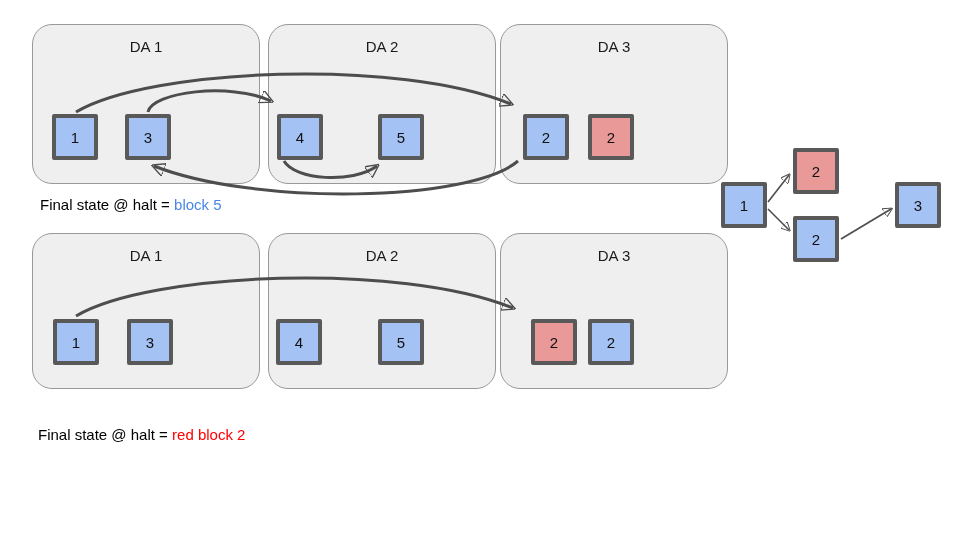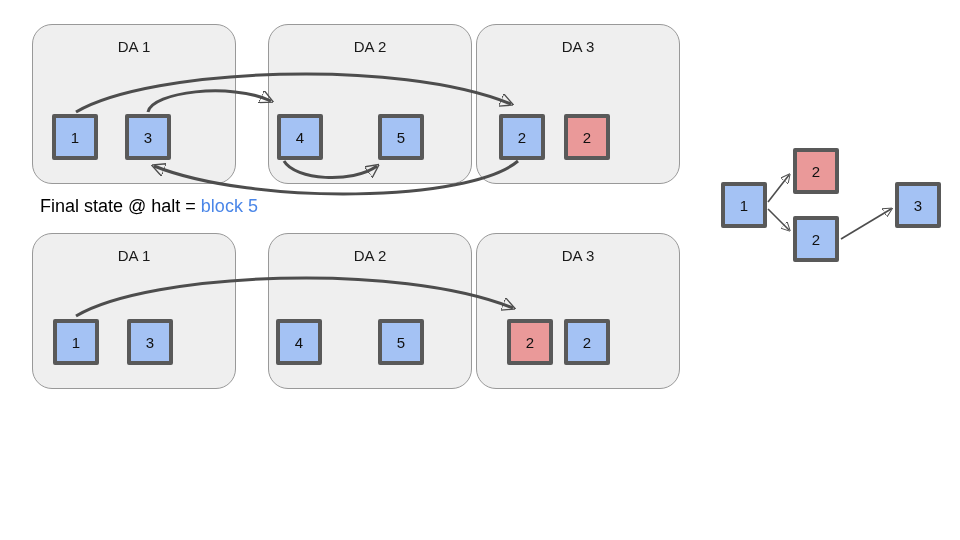--- a/index.html
+++ b/index.html
@@ -1,44 +1,44 @@
 <!DOCTYPE html>
 <html><head>
 <meta charset="utf-8">
 <style>
   html,body { margin:0; padding:0; background:#ffffff; }
   .stage {
     position:relative; width:960px; height:540px; background:#ffffff;
     font-family:"Liberation Sans", sans-serif; overflow:hidden;
   }
   .da {
-    position:absolute; width:204px; background:#efefef;
+    position:absolute; width:228px; background:#efefef;
     border:1px solid #999999; border-radius:20px; box-sizing:border-box;
   }
   .row1 { top:24px;  height:160px; }
   .row2 { top:233px; height:156px; }
   .da-x1 { left:32px; }
   .da-x2 { left:268px; }
-  .da-x3 { left:476px; }
+  .da-x3 { left:500px; }
   .da-label {
     position:absolute; top:13px; left:0; right:0; text-align:center;
     font-size:15px; color:#1a1a1a;
   }
   .block {
     position:absolute; width:46px; height:46px; box-sizing:border-box;
     border:4px solid #595959; border-radius:2px;
     display:flex; align-items:center; justify-content:center;
     font-size:15px; color:#111111;
   }
   .block--blue { background:#a4c2f4; }
   .block--red  { background:#ea9999; }
   .by { top:89px; }   
   .by2 { top:85px; }  
   .caption {
-    position:absolute; font-size:18px; color:#000000; white-space:nowrap;
+    position:absolute; font-size:15px; color:#000000; white-space:nowrap;
   }
   .caption--1 { left:40px; top:196px; }
   .caption--2 { left:38px; top:426px; }
   .hl-blue { color:#4a86e8; }
   .hl-red  { color:#ff0000; }
   .arrows {
     position:absolute; left:0; top:0; width:960px; height:540px;
     pointer-events:none; z-index:5;
   }
   .arrows path { fill:none; stroke:#4d4d4d; }
@@ -108,20 +108,23 @@
   <div class="da row2 da-x3">
     <div class="da-label">DA 3</div>
     <div class="block block--red by2" style="left:30px;">
       <span>2</span>
     </div>
     <div class="block block--blue by2" style="left:87px;">
       <span>2</span>
     </div>
   </div>
 
+  <div class="caption caption--2">
+    <span>Final state @ halt = </span><span class="hl-red">red block 2</span>
+  </div>
 
   <div class="block block--blue gnode" style="left:721px; top:182px;">
     <span>1</span>
   </div>
   <div class="block block--red gnode" style="left:793px; top:148px;">
     <span>2</span>
   </div>
   <div class="block block--blue gnode" style="left:793px; top:216px;">
     <span>2</span>
   </div>

